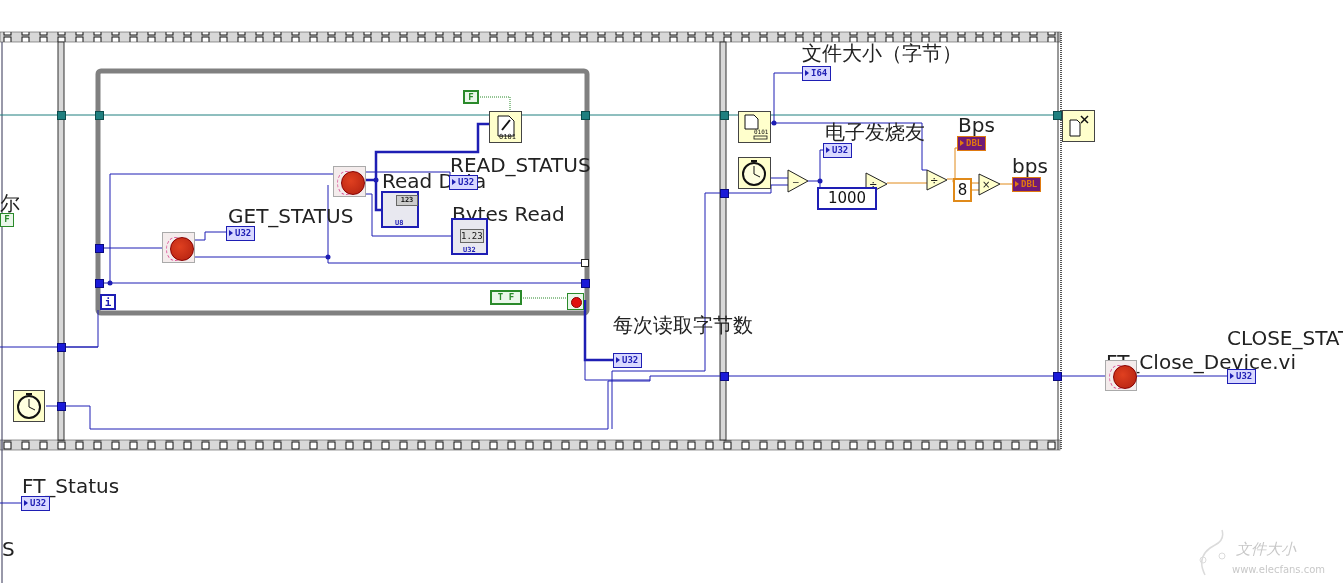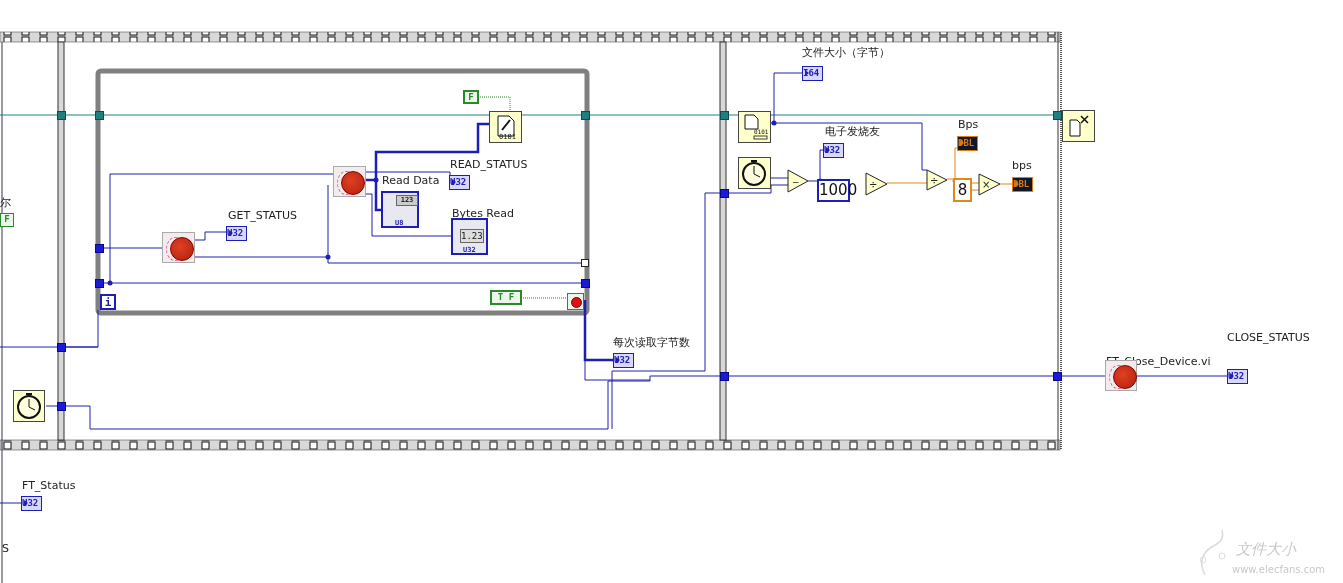--- a/index.html
+++ b/index.html
@@ -1,25 +1,25 @@
 <!DOCTYPE html>
 <html><head>
 <meta charset="utf-8">
 <style>
   html, body { margin:0; padding:0; background:#ffffff; }
   body { width:1343px; height:583px; position:relative; overflow:hidden;
          font-family:"DejaVu Sans", "Liberation Sans", sans-serif; }
   #canvas { position:absolute; left:0; top:0; width:1343px; height:583px; }
-  .lbl { position:absolute; font-size:11px; color:#222; white-space:nowrap; line-height:16px; }
+  .lbl { position:absolute; font-size:20px; color:#222; white-space:nowrap; line-height:16px; }
   .term { position:absolute; height:13px; border:1px solid #1e1eb4; background:#d8d8ff;
           font:bold 9px "DejaVu Sans Mono", monospace; color:#1e1eb4; line-height:13px;
-          padding:0 3px 0 0; box-sizing:content-box;text-align:center; }
+          padding:0 3px 0 8px; box-sizing:content-box;text-align:center; }
   .term::before { content:""; position:absolute; left:2px; top:3px; border-left:4px solid #1e1eb4;
           border-top:3.5px solid transparent; border-bottom:3.5px solid transparent; }
-  .term.dbl { border-color:#e07a10; background:#0f172a; color:#e07a10; }
+  .term.dbl { border-color:#e07a10; background:#701a75; color:#e07a10; }
   .term.dbl::before { border-left-color:#e07a10; }
   .node { position:absolute; box-sizing:border-box; }
   .subvi { border:1px solid #aaa; background:#f4ecec; }
   .subvi .ball { position:absolute; left:7px; top:4px; width:22px; height:22px; border-radius:50%;
           background:radial-gradient(circle at 40% 40%, #e04020, #b02010); border:1px solid #800; }
   .subvi .ghost { position:absolute; left:3px; top:4px; width:16px; height:22px; border-radius:50%;
           border:1px dashed #d59; }
   .yellow { background:#ffffcc; border:1px solid #444; }
   .const { position:absolute; border:2px solid #1e1eb4; background:#fff; font-size:15px; color:#111;
            text-align:center; line-height:18px; box-sizing:border-box; }
@@ -193,21 +193,21 @@
 
   <div class="bool" style="left:463px;top:90px;width:16px;height:14px;font-size:9px;line-height:10px">F</div>
   <div class="node yellow" style="left:489px;top:111px;width:33px;height:32px">
     <svg width="31" height="30">
         <path d="M8 4 L19 4 L24 9 L24 24 L8 24 Z" fill="#fff" stroke="#111"></path>
         <line x1="12" y1="18" x2="20" y2="8" stroke="#111" stroke-width="2"></line>
         <text x="9" y="27" font-size="7" font-family="DejaVu Sans Mono" fill="#111">0101</text>
       </svg>
   </div>
 
-  <div class="lbl" style="left:613px;top:335px">每次读取字节数</div>
+  <div class="lbl" style="left:613px;top:317px">每次读取字节数</div>
   <div class="term" style="left:613px;top:353px">U32</div>
 
   <div class="lbl" style="left:802px;top:45px">文件大小（字节）</div>
   <div class="term" style="left:802px;top:66px">I64</div>
   <div class="node yellow" style="left:738px;top:111px;width:33px;height:32px">
     <svg width="31" height="30">
         <path d="M6 3 L15 3 L19 7 L19 17 L6 17 Z" fill="#fff" stroke="#111"></path>
         <text x="15" y="22" font-size="6" font-family="DejaVu Sans Mono" fill="#111">0101</text>
         <rect x="15" y="24" width="13" height="3" fill="none" stroke="#111" stroke-width="0.8"></rect>
       </svg>
@@ -216,21 +216,21 @@
     <svg width="31" height="30">
         <circle cx="15" cy="16" r="11" fill="#ffffe0" stroke="#111" stroke-width="2"></circle>
         <line x1="15" y1="16" x2="15" y2="8" stroke="#111"></line>
         <line x1="15" y1="16" x2="21" y2="19" stroke="#111"></line>
         <rect x="12" y="2" width="6" height="2" fill="#111"></rect>
       </svg>
   </div>
 
   <div class="lbl" style="left:825px;top:124px">电子发烧友</div>
   <div class="term" style="left:823px;top:143px">U32</div>
-  <div class="const" style="left:817px;top:179px;width:33px;height:23px">1000</div>
+  <div class="const" style="left:817px;top:187px;width:60px;height:23px">1000</div>
 
   <div class="lbl" style="left:958px;top:117px">Bps</div>
   <div class="term dbl" style="left:957px;top:136px">DBL</div>
   <div class="const orange" style="left:953px;top:178px;width:19px;height:24px;line-height:20px">8</div>
   <div class="lbl" style="left:1012px;top:158px">bps</div>
   <div class="term dbl" style="left:1012px;top:177px">DBL</div>
 
   <div class="node yellow" style="left:1062px;top:110px;width:33px;height:32px">
     <svg width="31" height="30">
         <path d="M7 9 L14 9 L17 12 L17 25 L7 25 Z" fill="#fff" stroke="#111"></path>

